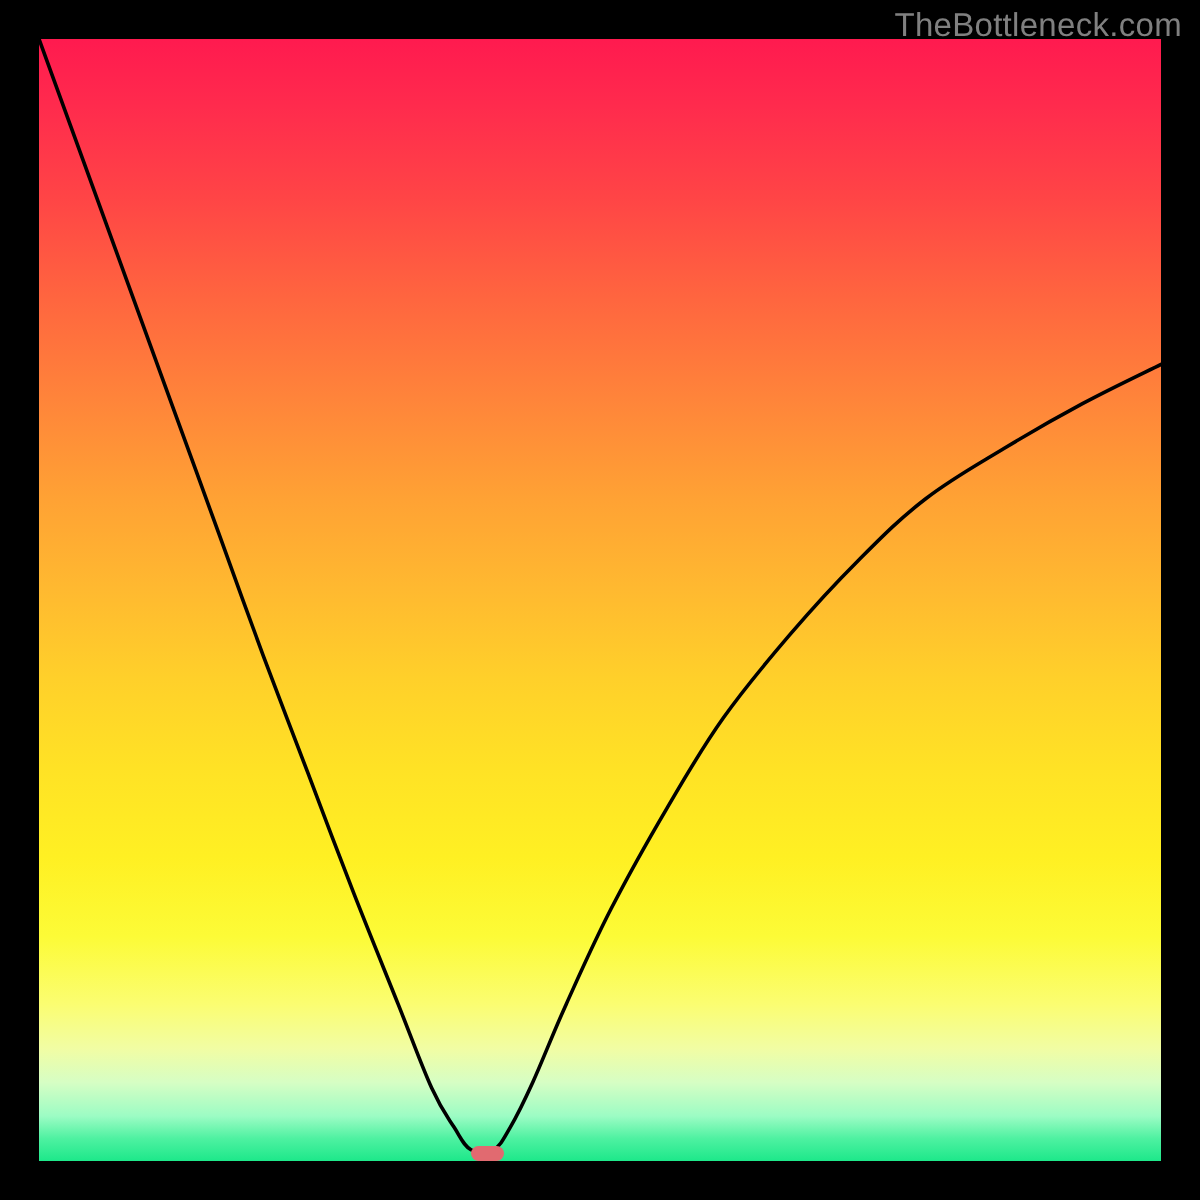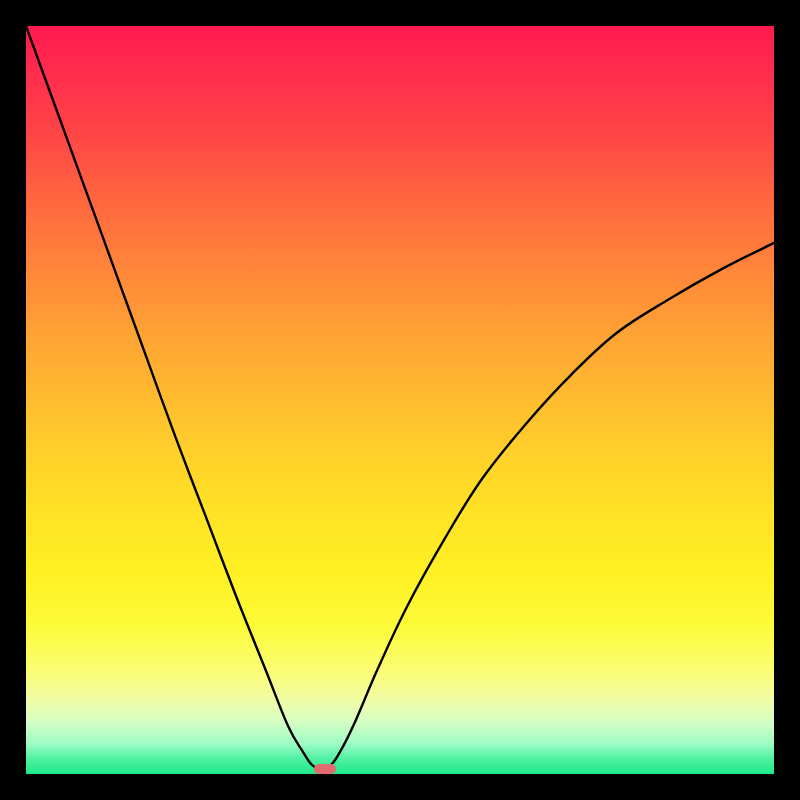--- a/index.html
+++ b/index.html
@@ -73,13 +73,14 @@
 </head>
 <body>
 
 <div id="stage">
   <div id="plot">
     <svg id="curve-svg" viewBox="0 0 748 748" preserveAspectRatio="none">
       <path id="curve-path" fill="none" stroke="#000000" stroke-width="2.4" stroke-linecap="round" stroke-linejoin="round" d="M 0,0 C 5.3856,14.810399999999994 19.1488,52.659199999999984 29.92,82.27999999999997 C 40.6912,111.90079999999996 49.06880000000001,134.93919999999994 59.84,164.55999999999995 C 70.6112,194.18079999999995 78.9888,217.21919999999997 89.75999999999999,246.83999999999997 C 100.53119999999998,276.46079999999995 108.90880000000001,299.4992 119.68,329.11999999999995 C 130.4512,358.7407999999999 138.8288,382.45239999999995 149.6,411.4 C 160.3712,440.3476 168.7488,461.6656 179.51999999999998,489.94 C 190.29119999999998,518.2144 198.66880000000003,540.8788000000001 209.44000000000003,568.48 C 220.21120000000002,596.0812 229.9352,619.718 239.36,643.28 C 248.78480000000002,666.842 255.068,684.5696 261.8,699.38 C 268.532,714.1904 272.0476,718.1547999999999 276.76,725.56 C 281.4724,732.9652 283.2676,737.8272 287.98,740.52 C 292.6924,743.2128 298.2276,743.2128 302.94,740.52 C 307.6524,737.8272 309.44759999999997,733.6383999999999 314.15999999999997,725.56 C 318.87239999999997,717.4816 322.388,710.4504 329.12,695.64 C 335.85200000000003,680.8296 342.1352,664.1492 351.56,643.28 C 360.9848,622.4108 369.36240000000004,603.2620000000001 381.48,579.7 C 393.5976,556.138 405.41600000000005,535.2688 418.88000000000005,512.38 C 432.34400000000005,489.4912 441.46959999999996,473.40919999999994 456.28,452.53999999999996 C 471.0904,431.6708 485.00320000000005,415.2896 501.16,396.44 C 517.3168000000001,377.5904 529.8832,363.97679999999997 546.04,347.82 C 562.1967999999999,331.6632 573.4168000000001,320.144 590.9200000000001,306.68 C 608.4232000000001,293.216 624.4304,284.4644 643.28,273.02 C 662.1296,261.57559999999995 676.7904,253.19799999999995 695.64,243.09999999999997 C 714.4896,233.00199999999998 738.5752,221.63240000000005 748,216.92000000000007"></path>
     </svg>
     <div id="marker" style="left: 299.2px; top: 742.764px; background: rgb(225, 106, 112);"></div>
   </div>
+  <div id="watermark">TheBottleneck.com</div>
 </div>
 
 </body></html>

